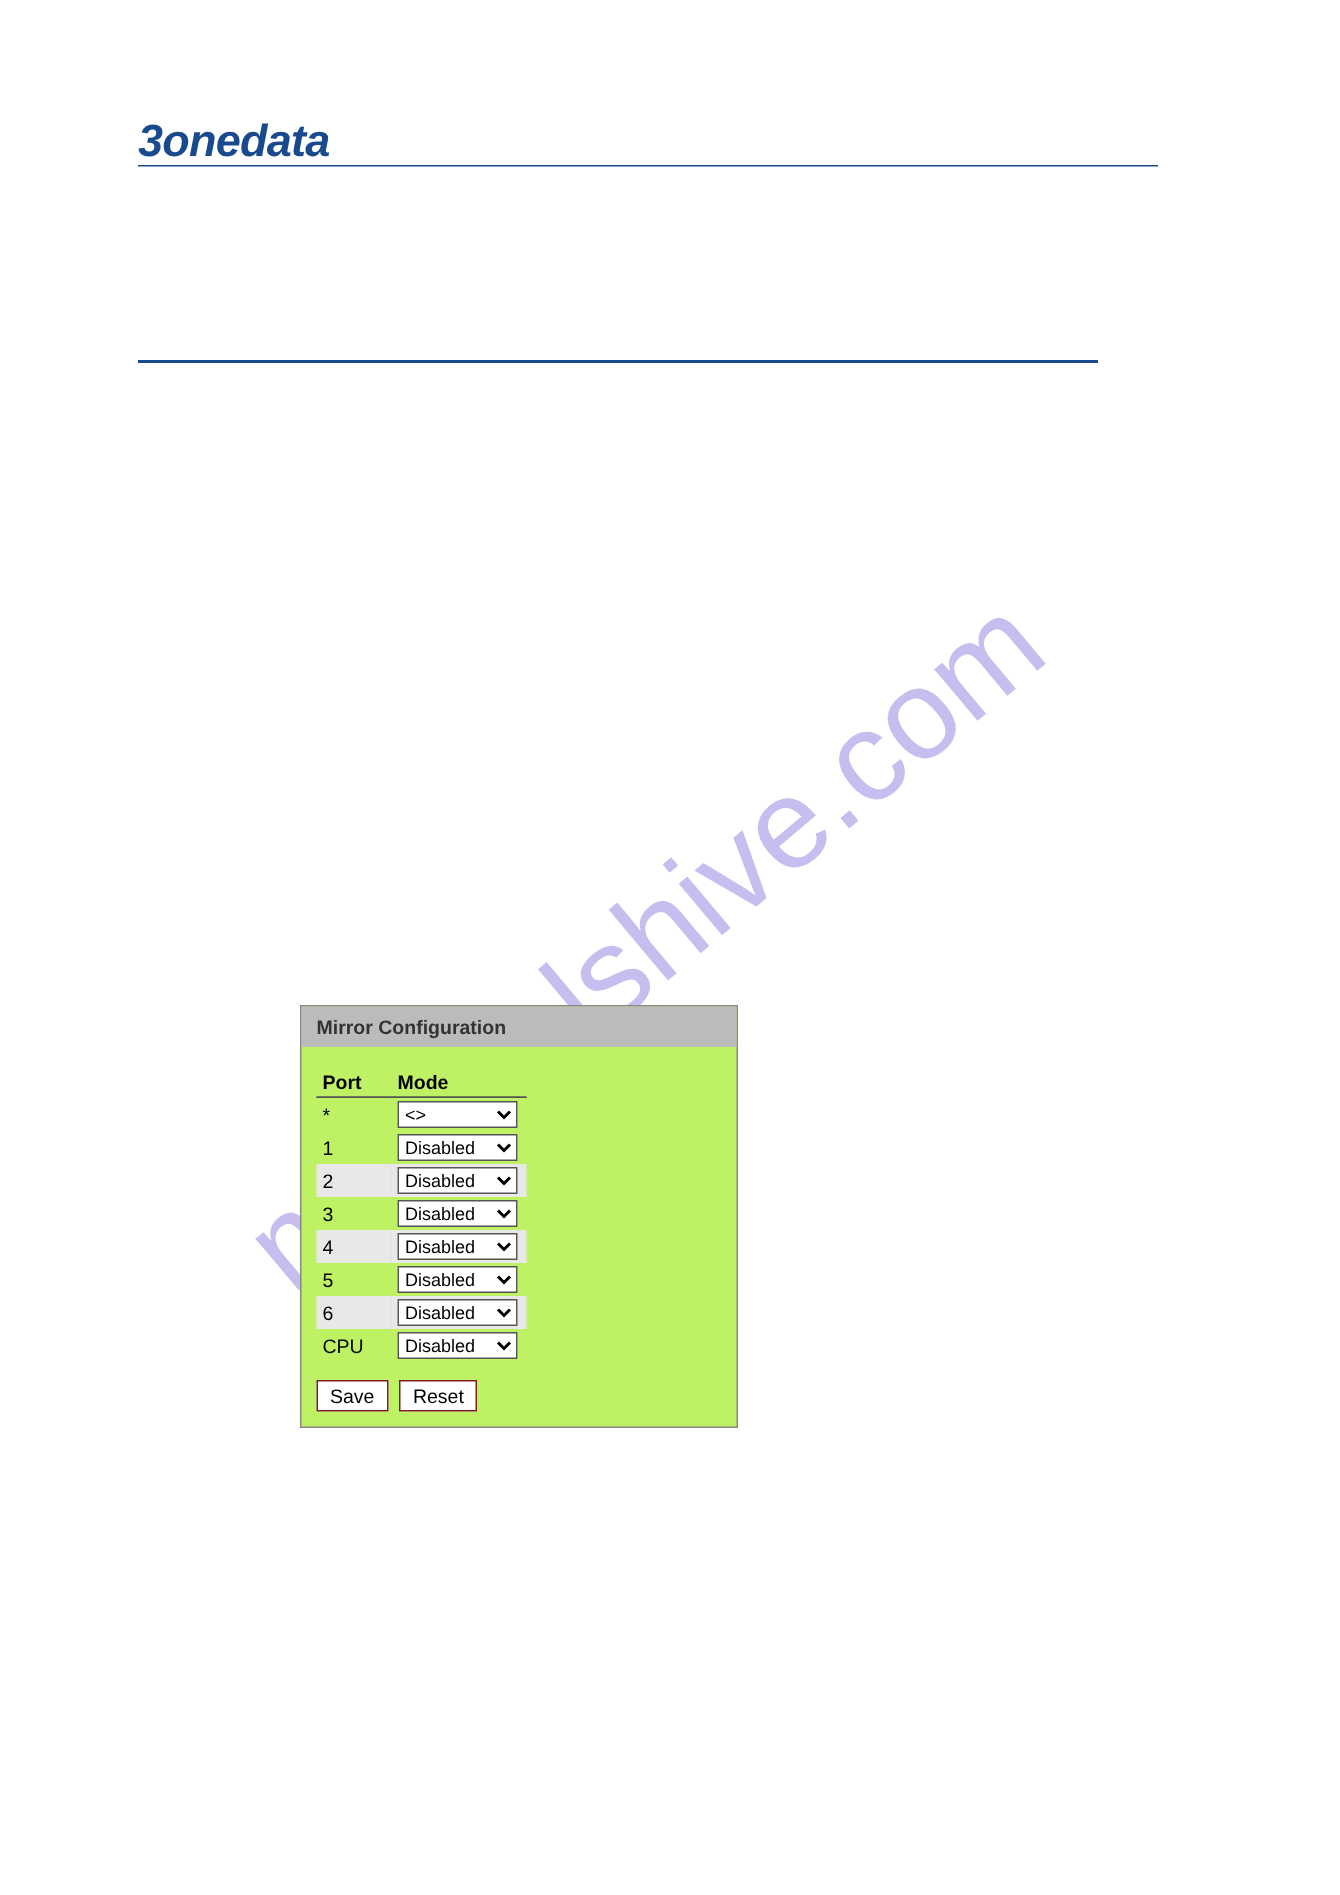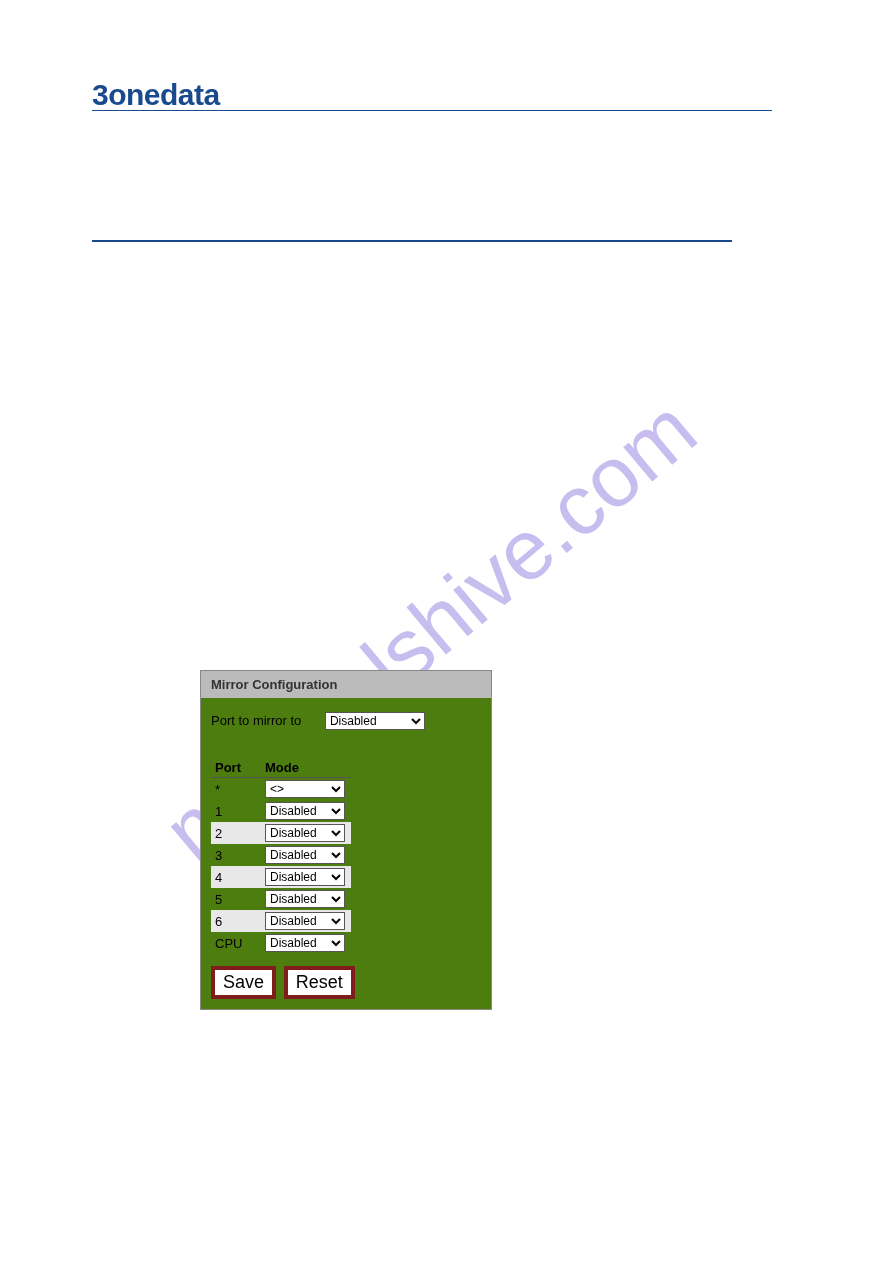--- a/index.html
+++ b/index.html
@@ -11,20 +11,21 @@
     font-family: Arial, Helvetica, sans-serif;
     position: relative;
     overflow: hidden;
   }
   .logo {
     position: absolute;
     top: 78px;
     left: 92px;
     font-size: 30px;
     font-weight: 900;
+    font-style: italic;
     color: #1a4a8e;
     letter-spacing: -0.5px;
   }
   .logo-rule {
     position: absolute;
     top: 110px;
     left: 92px;
     width: 680px;
     height: 1px;
     background: #1a4a8e;
@@ -57,21 +58,21 @@
     white-space: nowrap;
     font-family: Arial, sans-serif;
   }
 
   .panel {
     position: absolute;
     top: 670px;
     left: 200px;
     width: 290px;
     border: 1px solid #888;
-    background: #4d7c0f;
+    background: #bef264;
     font-size: 13px;
     z-index: 2;
   }
   .panel-header {
     background: #bbbbbb;
     padding: 6px 10px;
     font-weight: bold;
     color: #333;
   }
   .panel-row {
@@ -118,49 +119,43 @@
   select.narrow {
     width: 80px;
     font-size: 12px;
     border: 1px solid #555;
     background: #fff;
   }
   .btn-row {
     padding: 8px 10px 10px 10px;
   }
   button.ctl {
-    font-size: 18px;
+    font-size: 13px;
     padding: 2px 8px;
-    border: 4px solid #7f1d1d;
+    border: 1px solid #7f1d1d;
     background: #fff;
     margin-right: 4px;
     cursor: pointer;
     text-align: center;
   }
 </style>
 </head>
 <body>
 
 <div class="logo">3onedata</div>
 <div class="logo-rule"></div>
 <div class="section-rule"></div>
 
 <div class="watermark">
   <div class="wm-text">manualshive.com</div>
 </div>
 
 <div class="panel">
   <div class="panel-header">Mirror Configuration</div>
 
-  <div class="panel-row">
-    <label>Port to mirror to</label>
-    <select class="wide">
-      <option>Disabled</option>
-    </select>
-  </div>
 
 
   <div class="table-wrap">
     <table class="port-table">
       <thead>
         <tr>
           <th>Port</th>
           <th>Mode</th>
         </tr>
       </thead>

